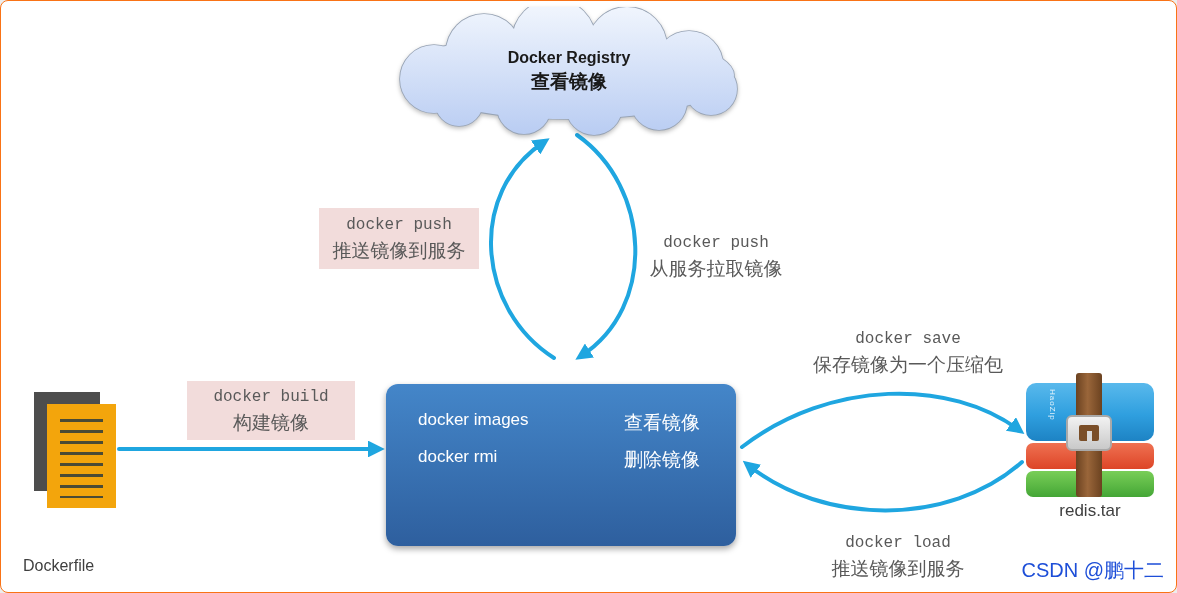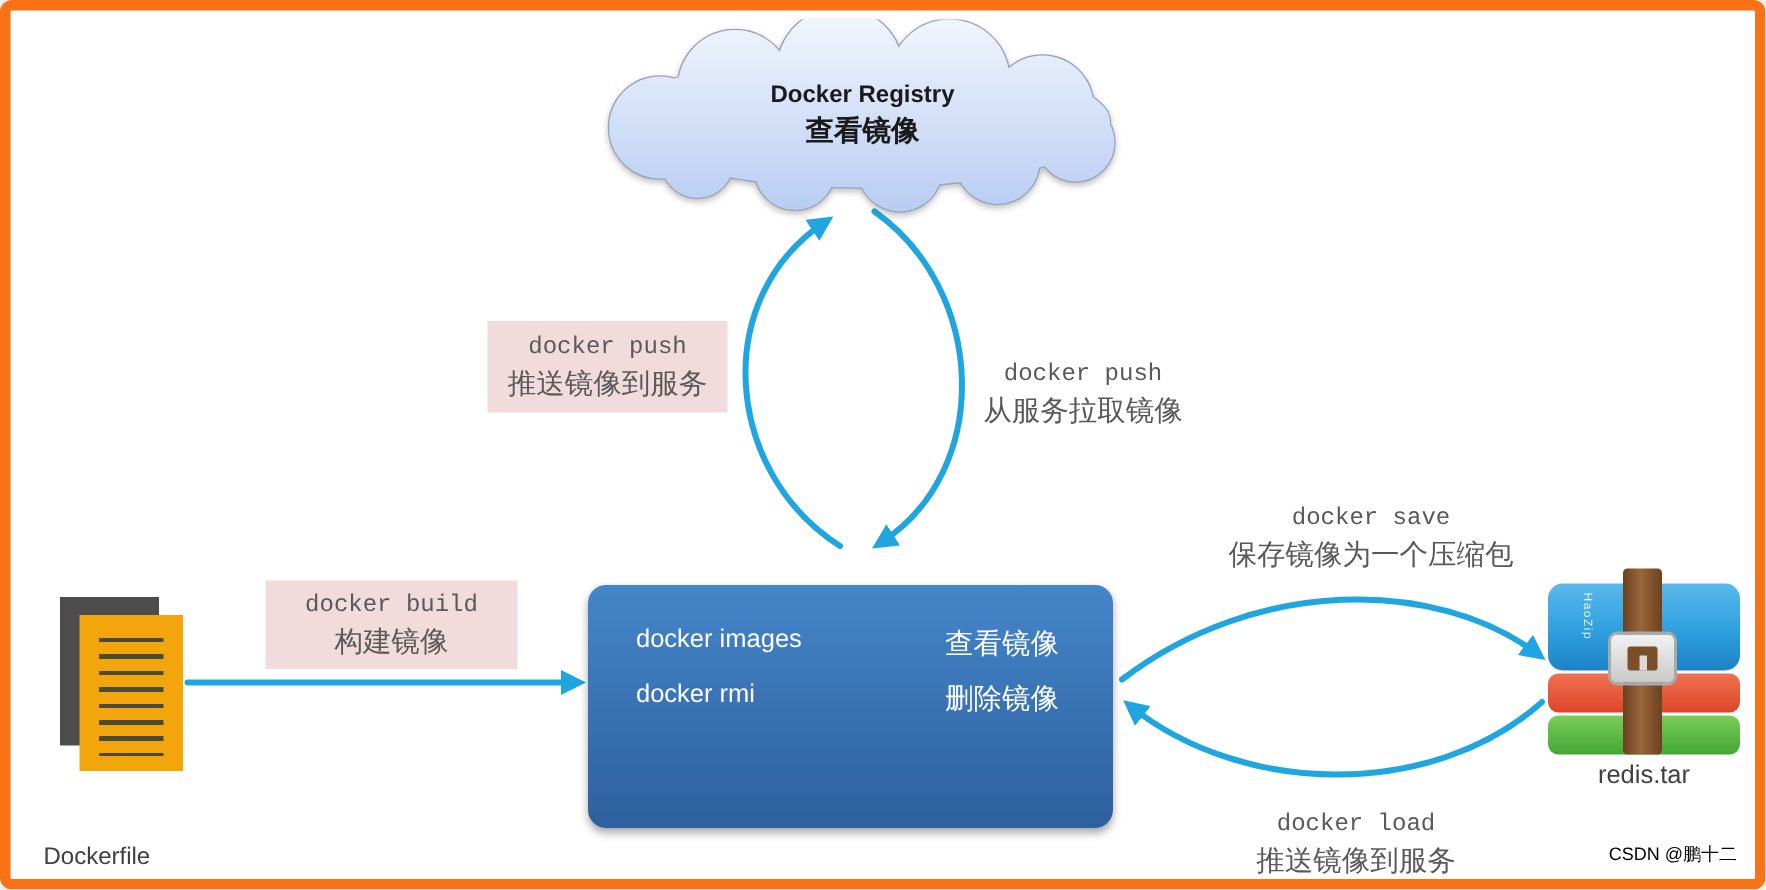--- a/index.html
+++ b/index.html
@@ -6,21 +6,21 @@
     --arrow:#1fa6e0;
     --label-bg:#f2dcdb;
     --box-top:#4486c9;
     --box-bottom:#2e5f9e;
     --text-gray:#595959;
   }
   *{margin:0;padding:0;box-sizing:border-box;}
   html,body{background:#ededed;font-family:"Liberation Sans",sans-serif;}
   .canvas{
     position:relative;width:1177px;height:593px;background:#fff;
-    border-radius:8px;border:7px solid #f97316;overflow:hidden;
+    border-radius:8px;border:1px solid #f97316;overflow:hidden;
   }
 
   
   svg.arrows{position:absolute;left:0;top:0;width:1177px;height:593px;pointer-events:none;}
   svg.arrows path.edge{fill:none;stroke:var(--arrow);stroke-width:4;stroke-linecap:round;}
   #arrowhead path{fill:var(--arrow);}
 
   
   .cloud-wrap{position:absolute;left:358px;top:6px;width:420px;height:132px;}
   .cloud-wrap svg{filter:drop-shadow(0 2px 2px rgba(0,0,0,0.25));}
@@ -31,21 +31,21 @@
   .cloud-text .en{font-size:16px;font-weight:600;line-height:1.4;}
   .cloud-text .zh{font-size:19px;font-weight:700;line-height:1.4;}
 
   
   .edge-label{position:absolute;text-align:center;color:var(--text-gray);}
   .edge-label .en{display:block;font-size:16px;line-height:1.55;font-family:Liberation Mono, monospace;}
   .edge-label .zh{display:block;font-size:19px;line-height:1.4;}
   .edge-label.pink{background:var(--label-bg);display:flex;flex-direction:column;justify-content:center;}
   .lbl-push{left:318px;top:207px;width:160px;height:61px;}
   .lbl-pull{left:632px;top:230px;width:166px;}
-  .lbl-build{left:170px;top:380px;width:168px;height:59px;align-items:center;}
+  .lbl-build{left:186px;top:380px;width:168px;height:59px;align-items:center;}
   .lbl-save{left:793px;top:326px;width:228px;}
   .lbl-load{left:788px;top:530px;width:218px;}
 
   
   .local-box{
     position:absolute;left:385px;top:367px;width:350px;height:162px;
     border-radius:12px;color:#fff;
     background:linear-gradient(to bottom,var(--box-top),var(--box-bottom));
     box-shadow:0 3px 6px rgba(0,0,0,0.35);
     padding:26px 36px 0 32px;
@@ -82,21 +82,21 @@
   .buckle{position:absolute;left:40px;top:42px;width:46px;height:36px;border-radius:6px;
     background:linear-gradient(to bottom,#f2f2f2,#c9c9c9);border:2px solid #a9a9a9;}
   .buckle-hole{position:absolute;left:11px;top:8px;width:20px;height:16px;background:#7a4e28;border-radius:2px;}
   .buckle-tab{position:absolute;left:19px;top:14px;width:5px;height:10px;background:#d9d9d9;}
   .spine-text{position:absolute;left:22px;top:16px;writing-mode:vertical-rl;
     font-size:8px;color:rgba(255,255,255,0.85);letter-spacing:1px;}
   .archive-label{position:absolute;left:1025px;top:500px;width:128px;text-align:center;
     font-size:17px;color:#404040;}
 
   
-  .watermark{position:absolute;right:12px;bottom:8px;font-size:12px;color:#000000;}
+  .watermark{position:absolute;right:12px;bottom:8px;font-size:20px;color:#1d4ed8;}
 </style>
 </head>
 <body>
 
 <div class="canvas">
 
   <svg class="arrows">
     <defs>
       <marker id="arrowhead" viewBox="0 0 10 10" refX="6" refY="5" markerWidth="4.2" markerHeight="4.2" orient="auto-start-reverse">
         <path d="M 0 0 L 10 5 L 0 10 z"></path>

